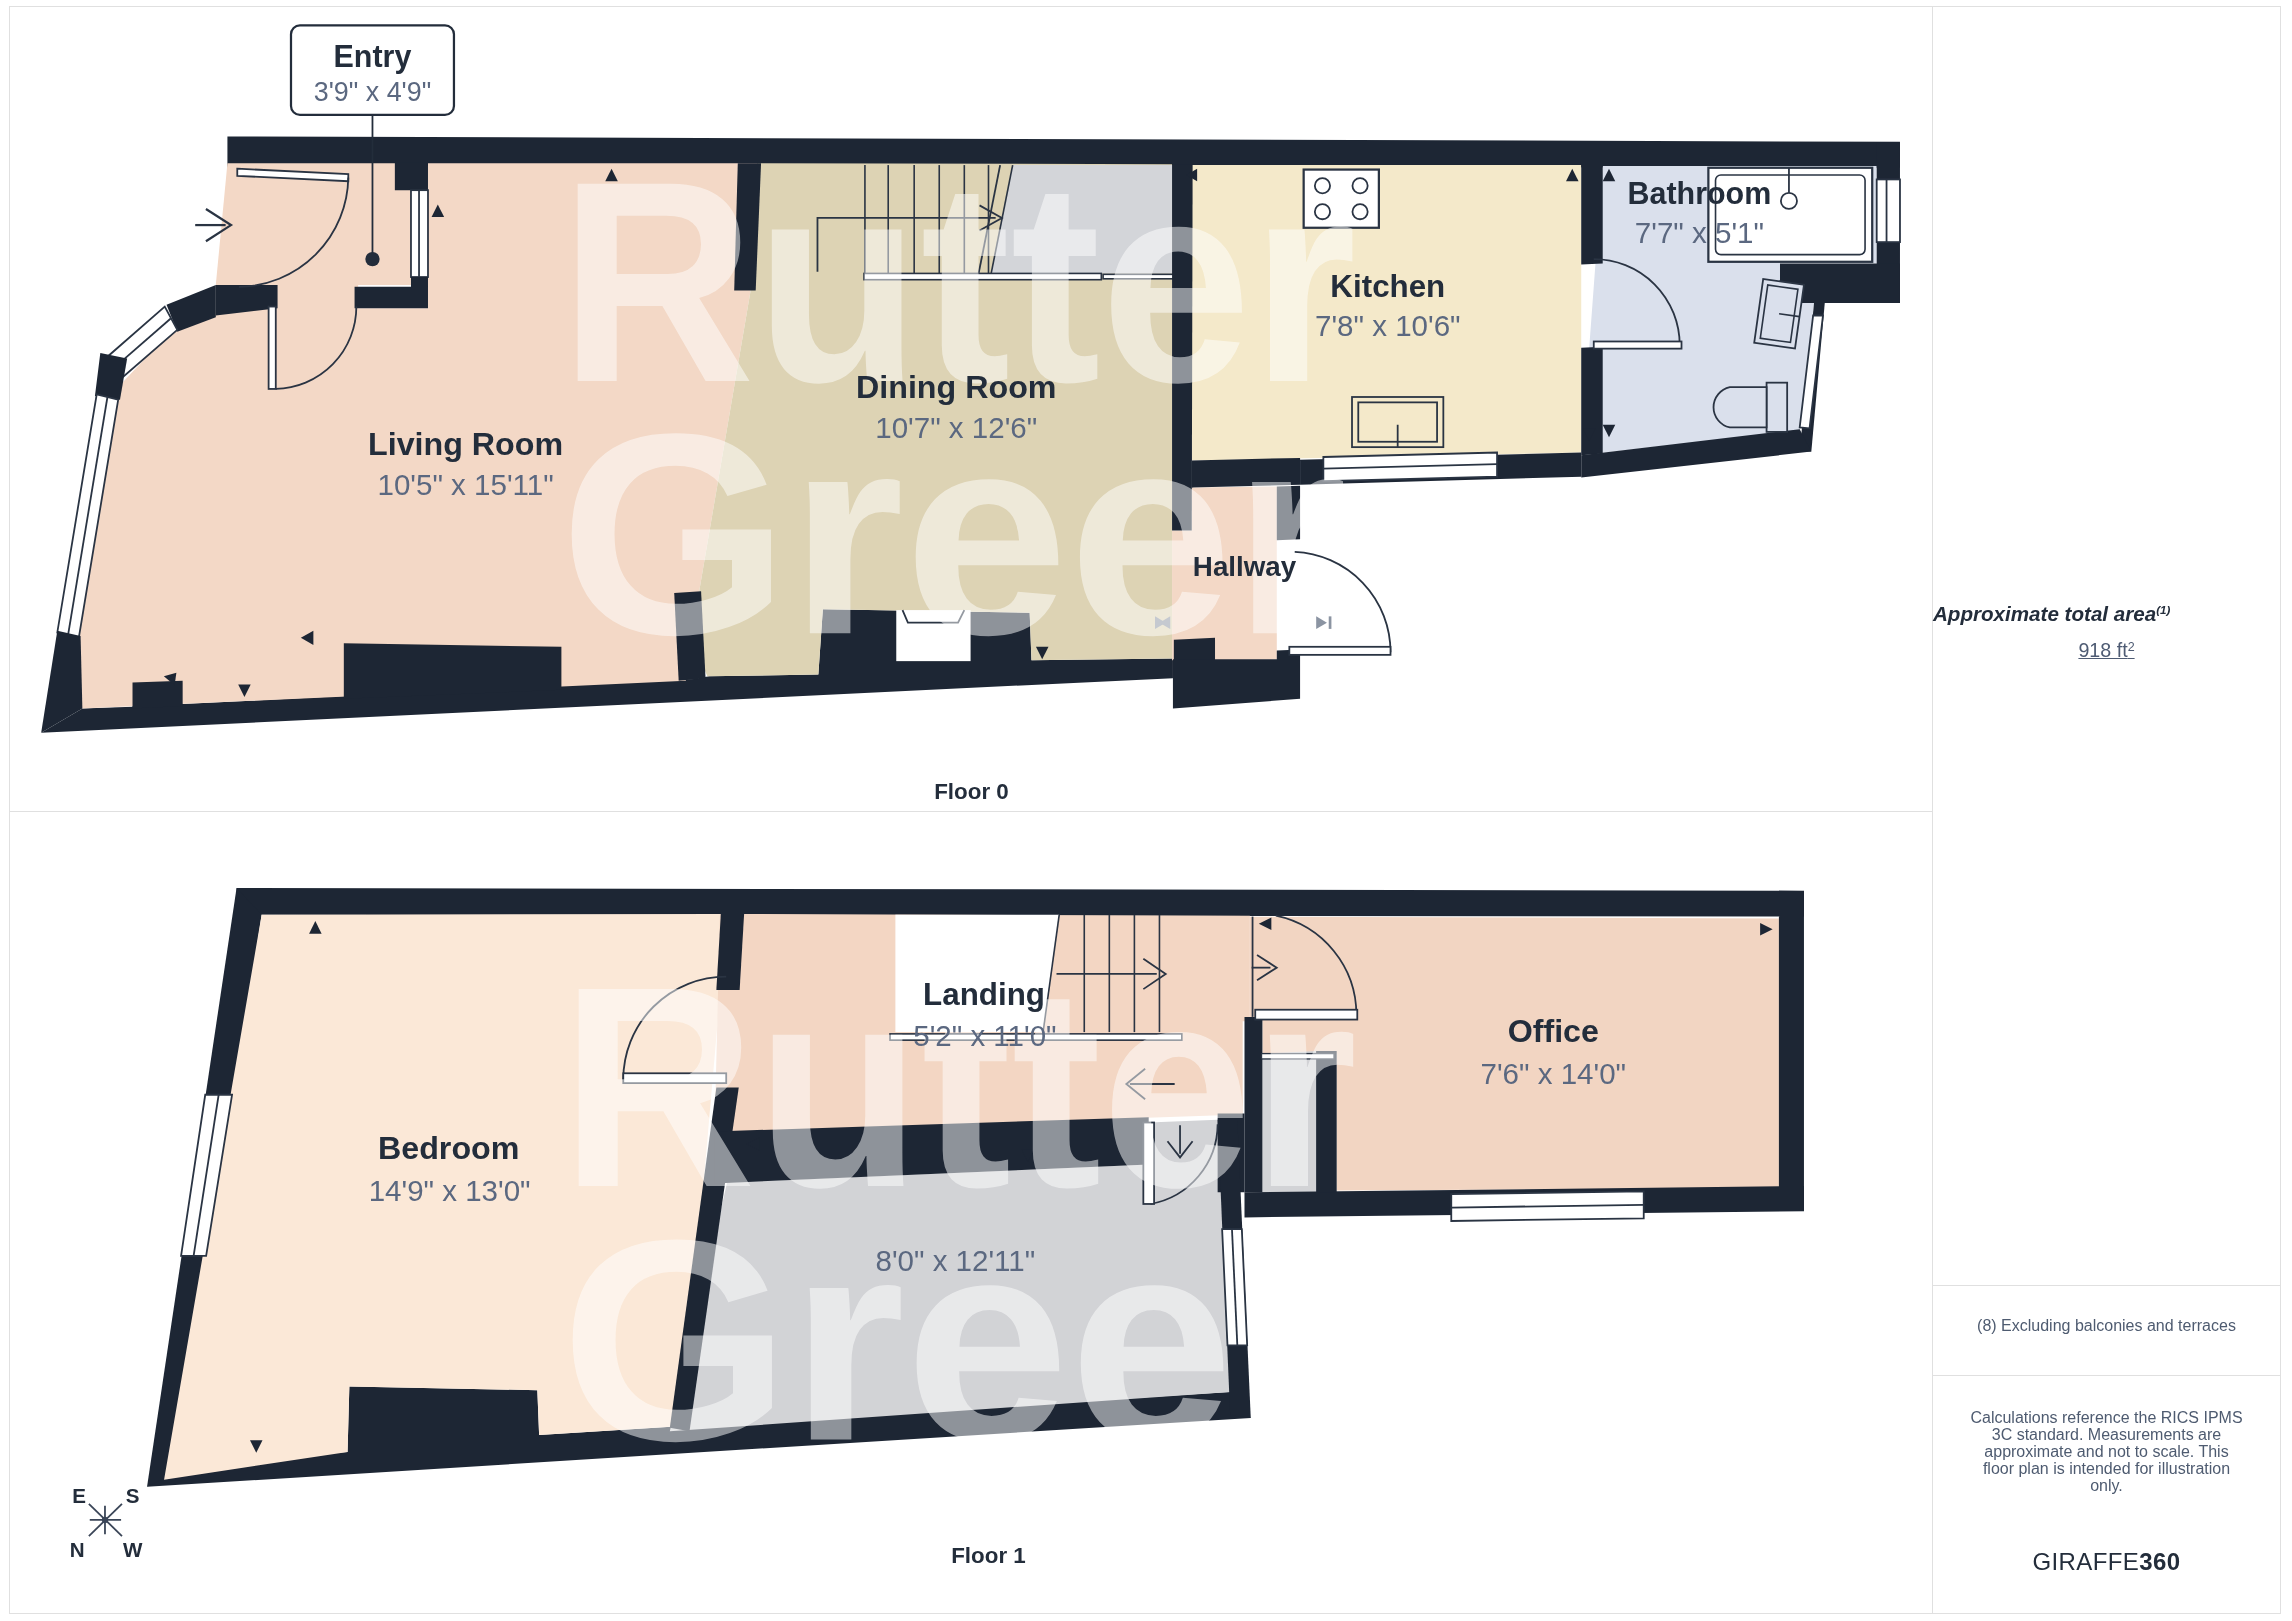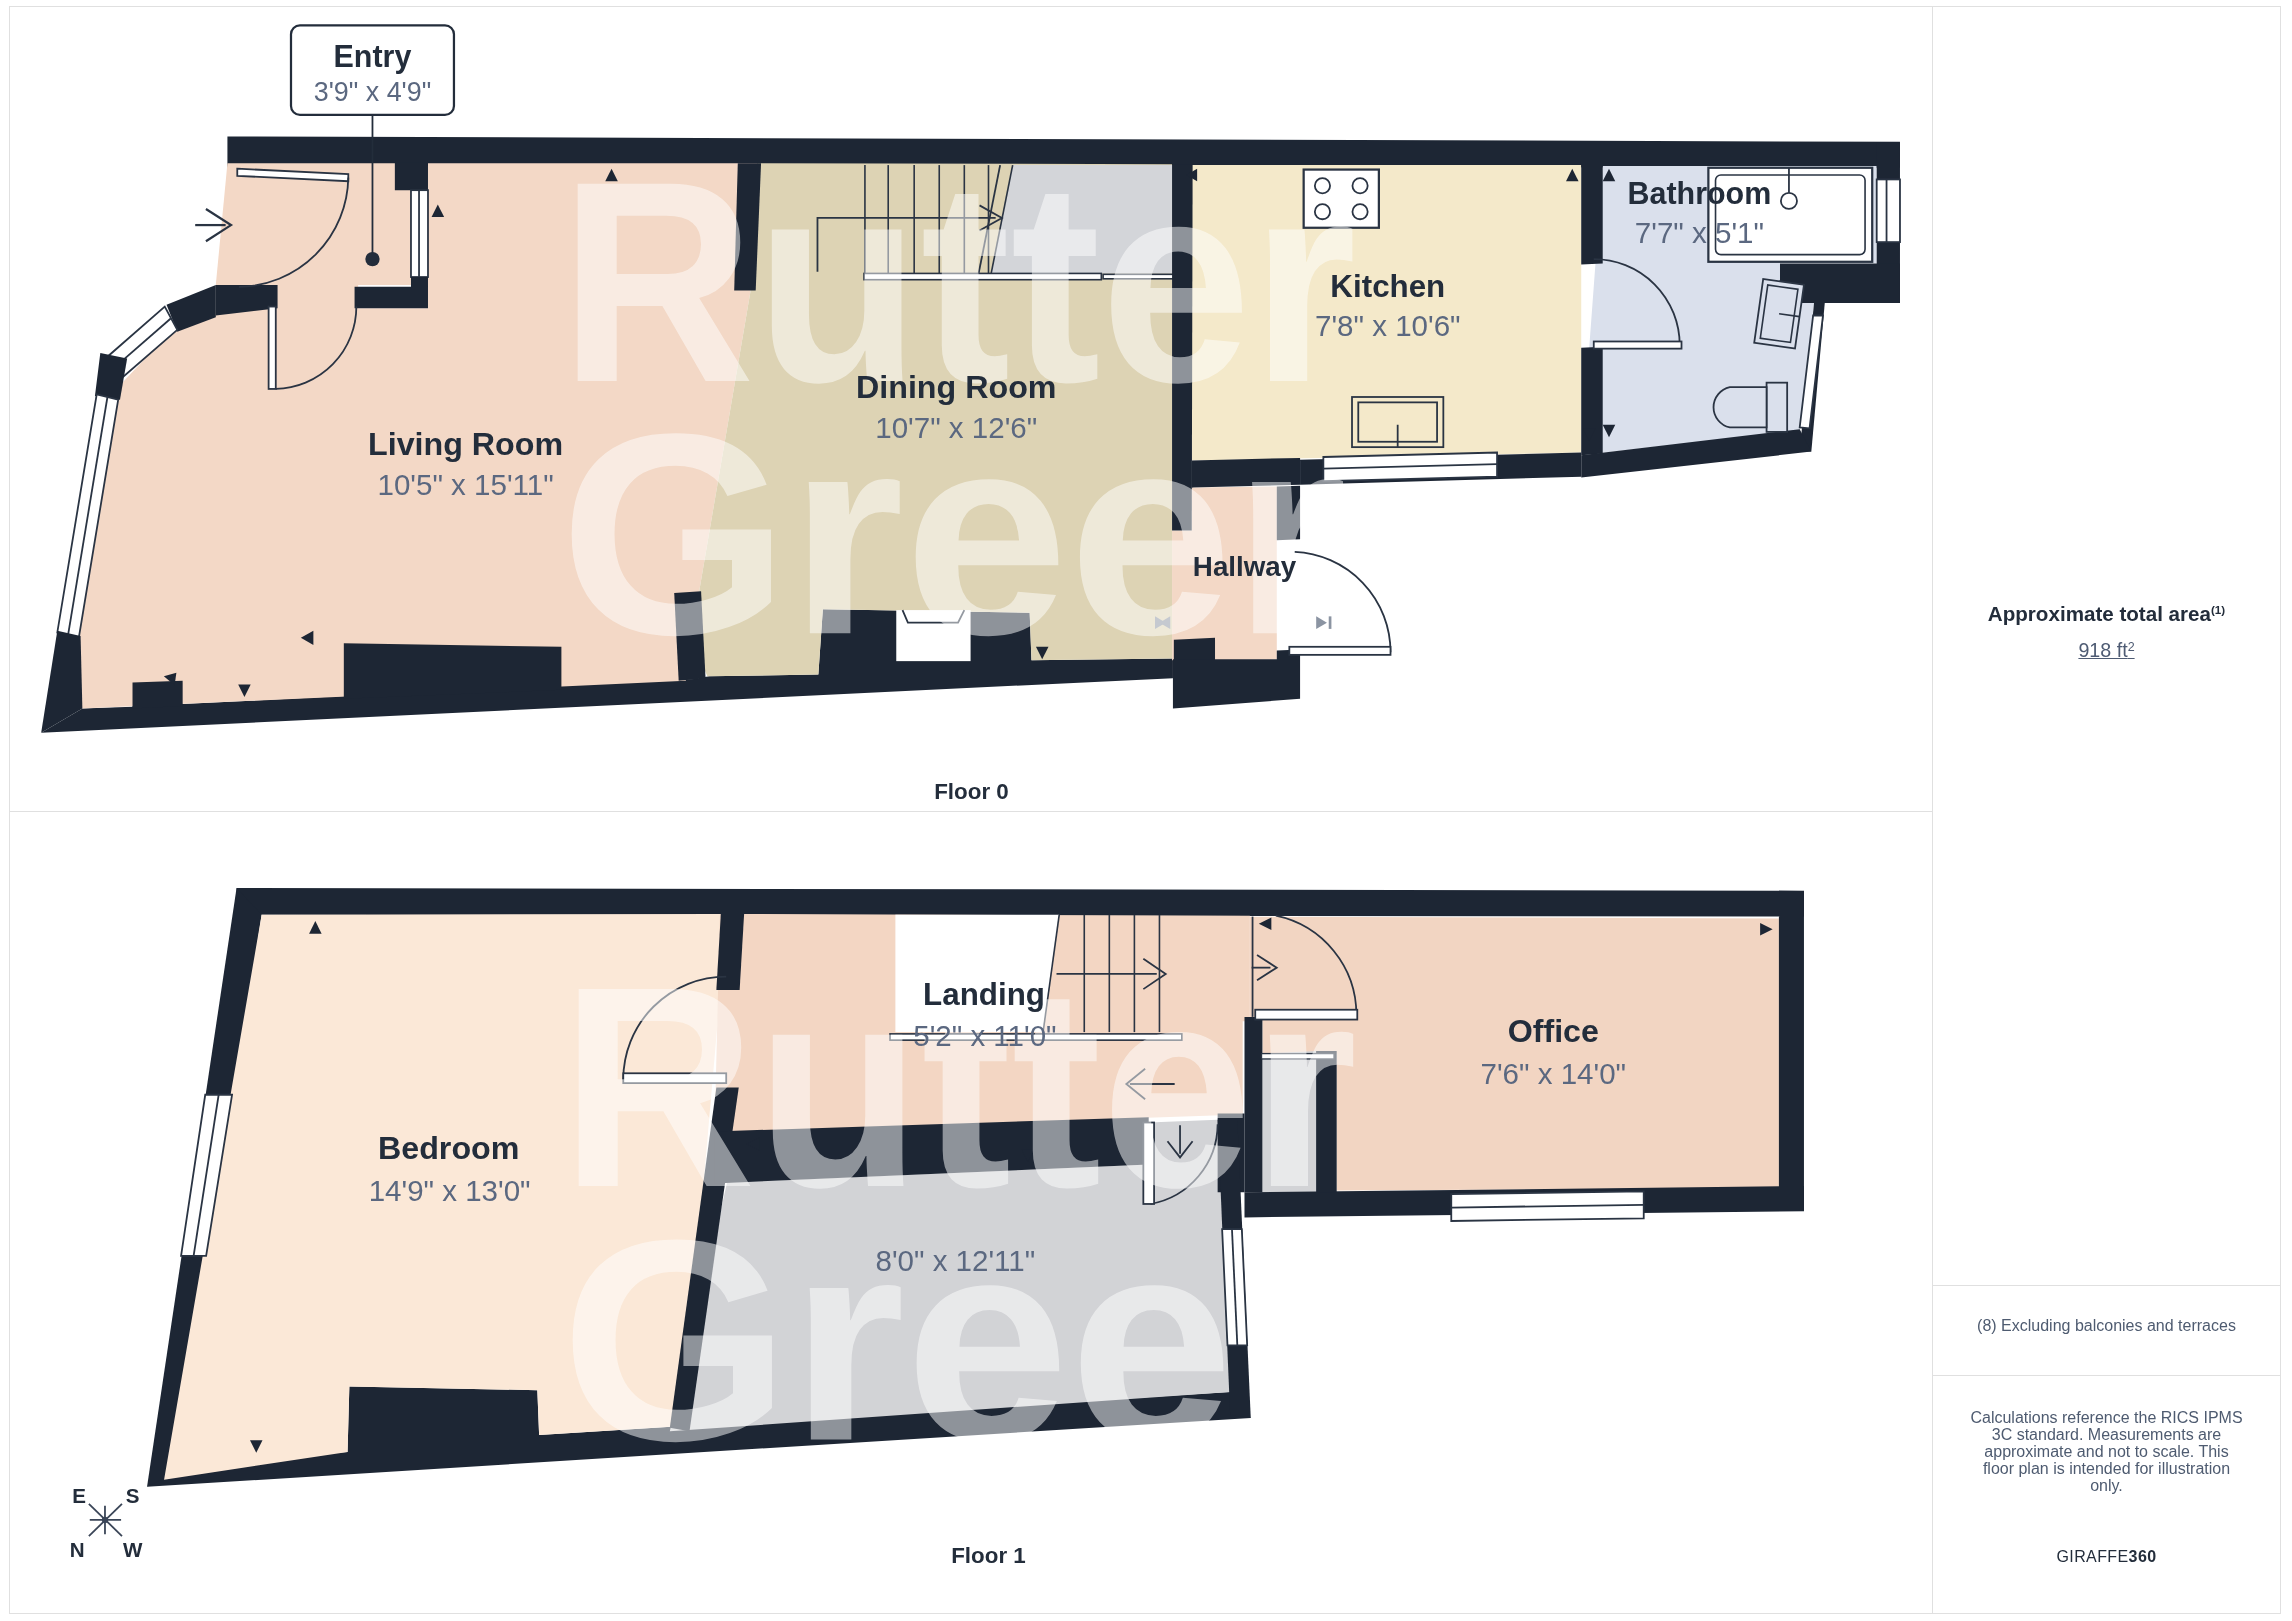--- a/index.html
+++ b/index.html
@@ -375,21 +375,21 @@
   <g fill="#232d3b" font-weight="bold" font-size="23" text-anchor="middle">
     <text x="88" y="1678">E</text>
     <text x="148" y="1678">S</text>
     <text x="86" y="1738">N</text>
     <text x="148" y="1738">W</text>
   </g>
 
   <text x="1104" y="1745" text-anchor="middle" class="lbl" font-size="25">Floor 1</text>
 </svg>
 
-<div class="abs" style="left:1933px;top:602px;width:347px;text-align:center;color:#232d3b;font-size:20.6px;font-weight:bold;">Approximate total area<span style="font-size:11.6px;vertical-align:7.2px;">(1)</span></div>
+<div class="abs" style="left:1933px;top:602px;width:347px;text-align:left;color:#232d3b;font-size:20.6px;font-weight:bold;font-style:italic;">Approximate total area<span style="font-size:11.6px;vertical-align:7.2px;">(1)</span></div>
 <div class="abs" style="left:1933px;top:639px;width:347px;text-align:center;color:#4e5b73;font-size:19.7px;text-decoration:underline;">918 ft<span style="font-size:12.5px;vertical-align:6.3px;">2</span></div>
 
 <div class="abs" style="left:1933px;top:1317px;width:347px;text-align:center;color:#4e5b70;font-size:16px;">(8) Excluding balconies and terraces</div>
 
 <div class="abs" style="left:1933px;top:1409px;width:347px;text-align:center;color:#4e5b70;font-size:16px;line-height:17px;">Calculations reference the RICS IPMS<br>3C standard. Measurements are<br>approximate and not to scale. This<br>floor plan is intended for illustration<br>only.</div>
 
-<div class="abs" style="left:1933px;top:1548px;width:347px;text-align:center;color:#232d3b;font-size:16px;letter-spacing:0.4px;">GIRAFFE<b>360</b></div>
+<div class="abs" style="left:1933px;top:1548px;width:347px;text-align:center;color:#232d3b;font-size:24px;letter-spacing:0.4px;">GIRAFFE<b>360</b></div>
 
 
 </body></html>

